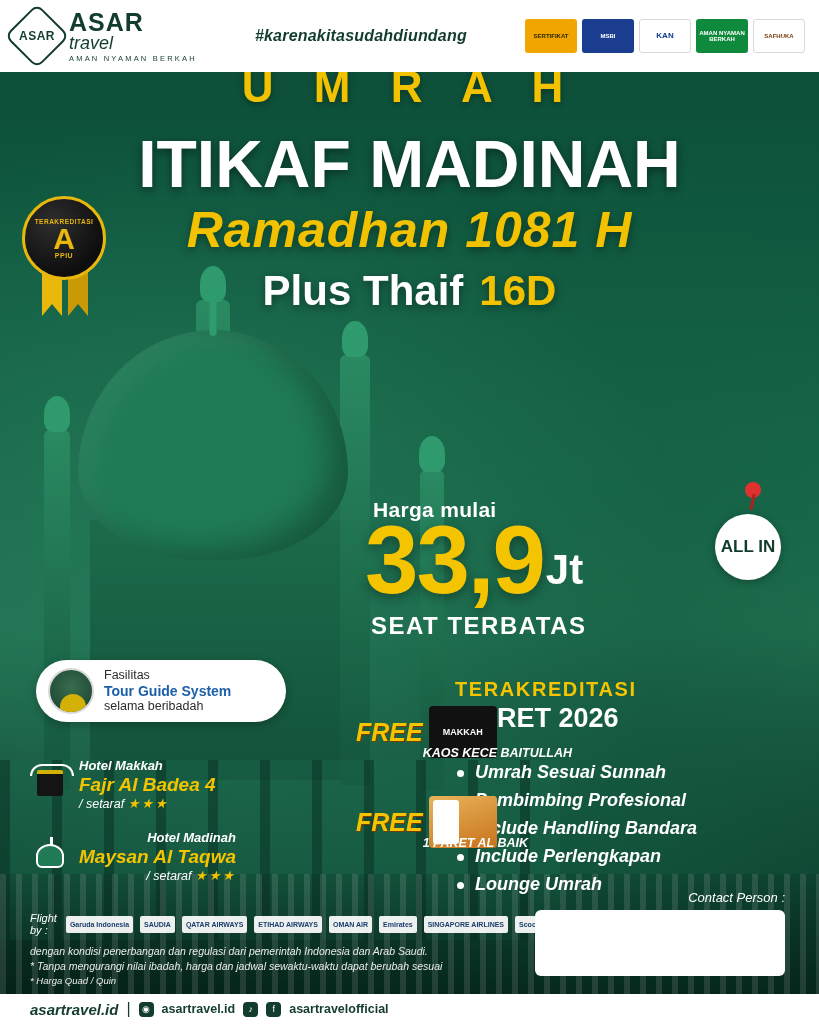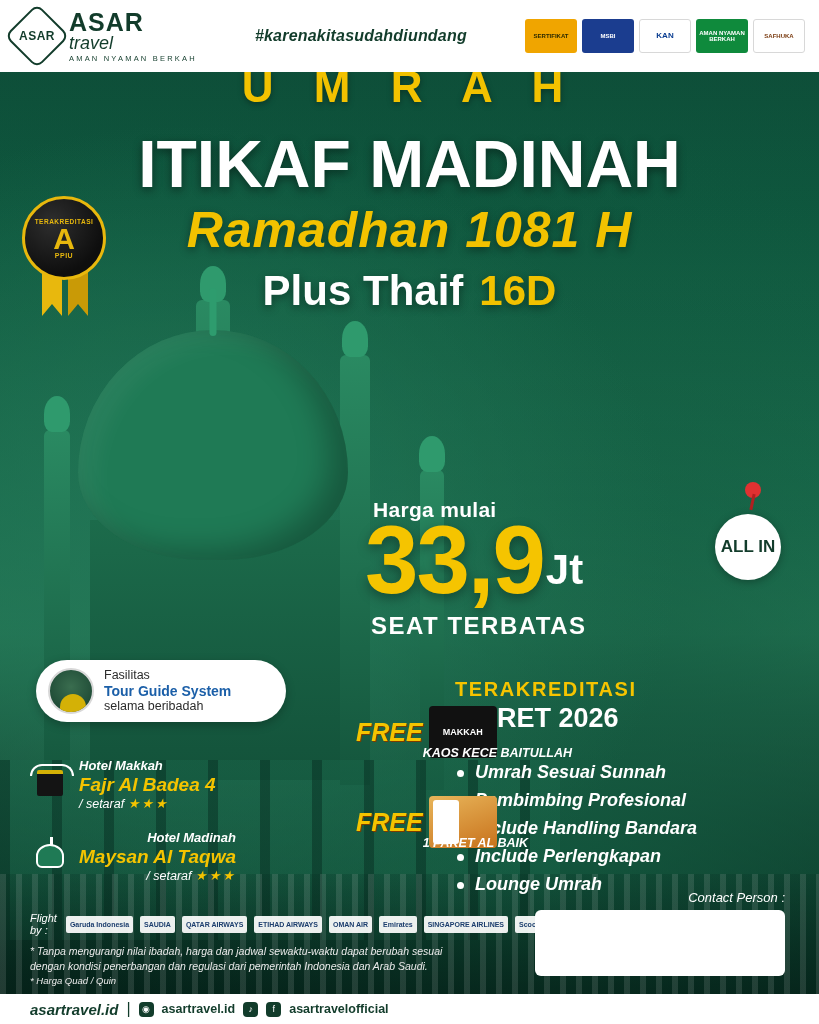--- a/index.html
+++ b/index.html
@@ -444,22 +444,22 @@
     <div class="air">SAUDIA</div>
     <div class="air">QATAR AIRWAYS</div>
     <div class="air">ETIHAD AIRWAYS</div>
     <div class="air">OMAN AIR</div>
     <div class="air">Emirates</div>
     <div class="air">SINGAPORE AIRLINES</div>
     <div class="air">Scoot</div>
   </div>
 
   <div class="disclaimer">
+    <div>dengan kondisi penerbangan dan regulasi dari pemerintah Indonesia dan Arab Saudi.</div>
     <div>* Tanpa mengurangi nilai ibadah, harga dan jadwal sewaktu-waktu dapat berubah sesuai</div>
-    <div>dengan kondisi penerbangan dan regulasi dari pemerintah Indonesia dan Arab Saudi.</div>
     <div class="small">* Harga Quad / Quin</div>
   </div>
 
   <div class="contact">
     <div class="contact-label">Contact Person :</div>
     <div class="contact-box"></div>
   </div>
 
   <div class="footer">
     <span class="f-site">asartravel.id</span>

